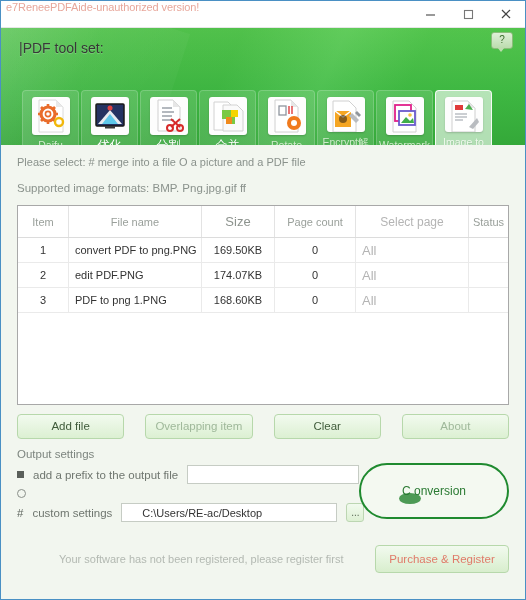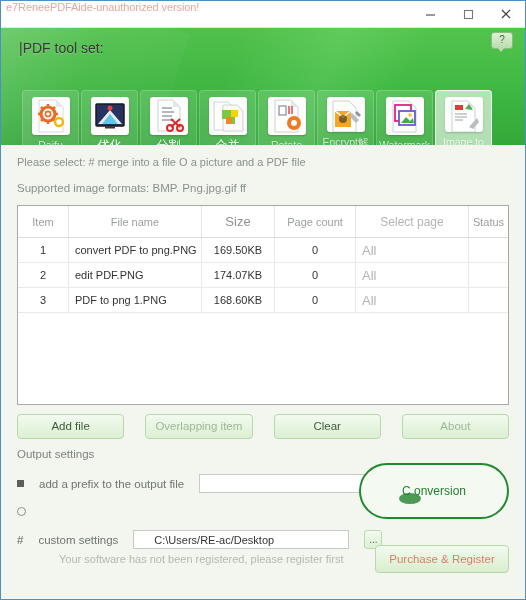--- a/index.html
+++ b/index.html
@@ -267,22 +267,22 @@
 
   
   .out-title {
     font-size: 11.5px;
     color: #7d857f;
     margin-top: 9px;
   }
   .out-row {
     display: flex;
     align-items: center;
-    margin-top: 14px;
-    gap: 15px;
+    margin-top: 5px;
+    gap: 9px;
   }
   .mark-sq {
     width: 7px; height: 7px;
     background: #5a5f5a;
     display: inline-block;
     flex: 0 0 auto;
   }
   .mark-ci {
     width: 7px; height: 7px;
     border: 1px solid #8a908a;

